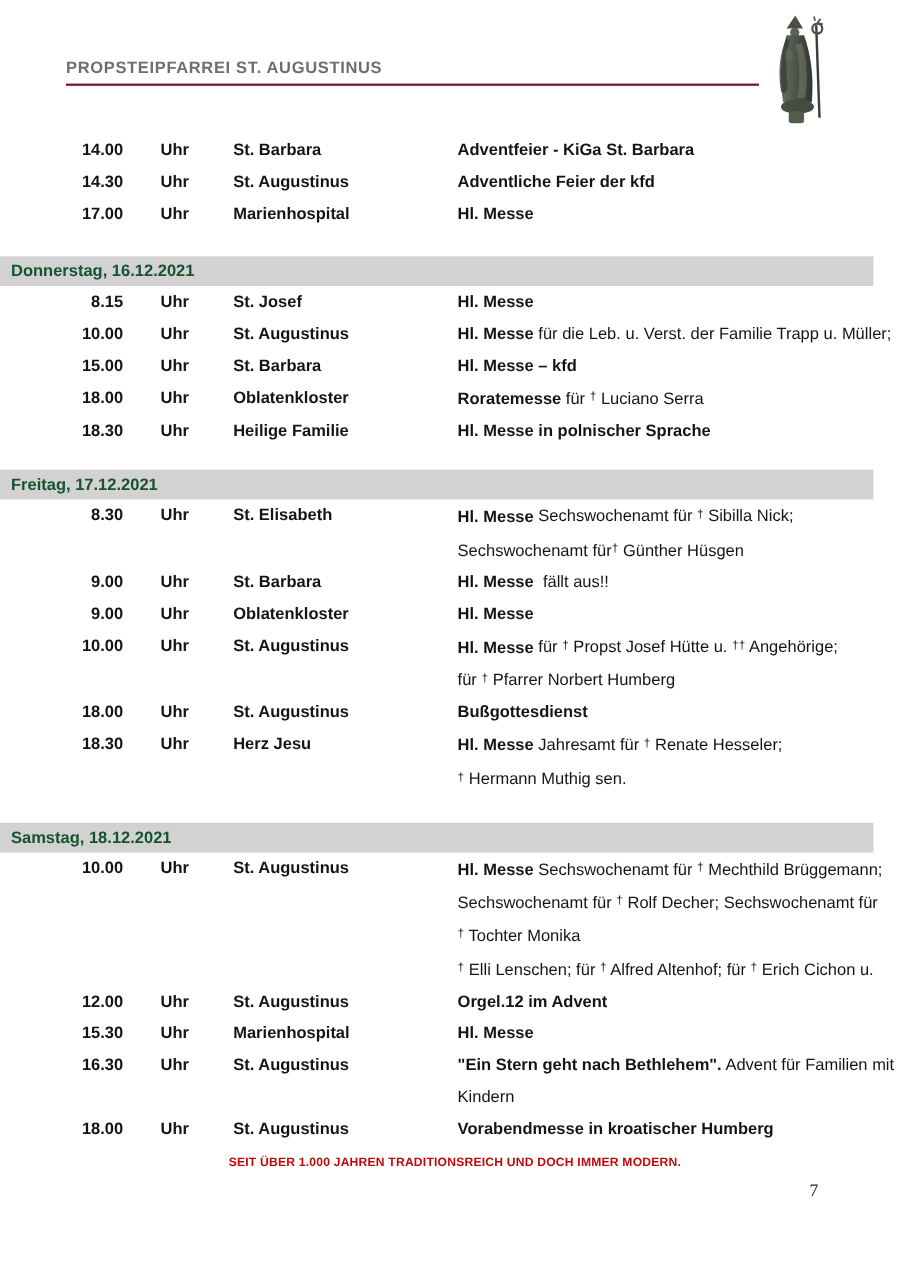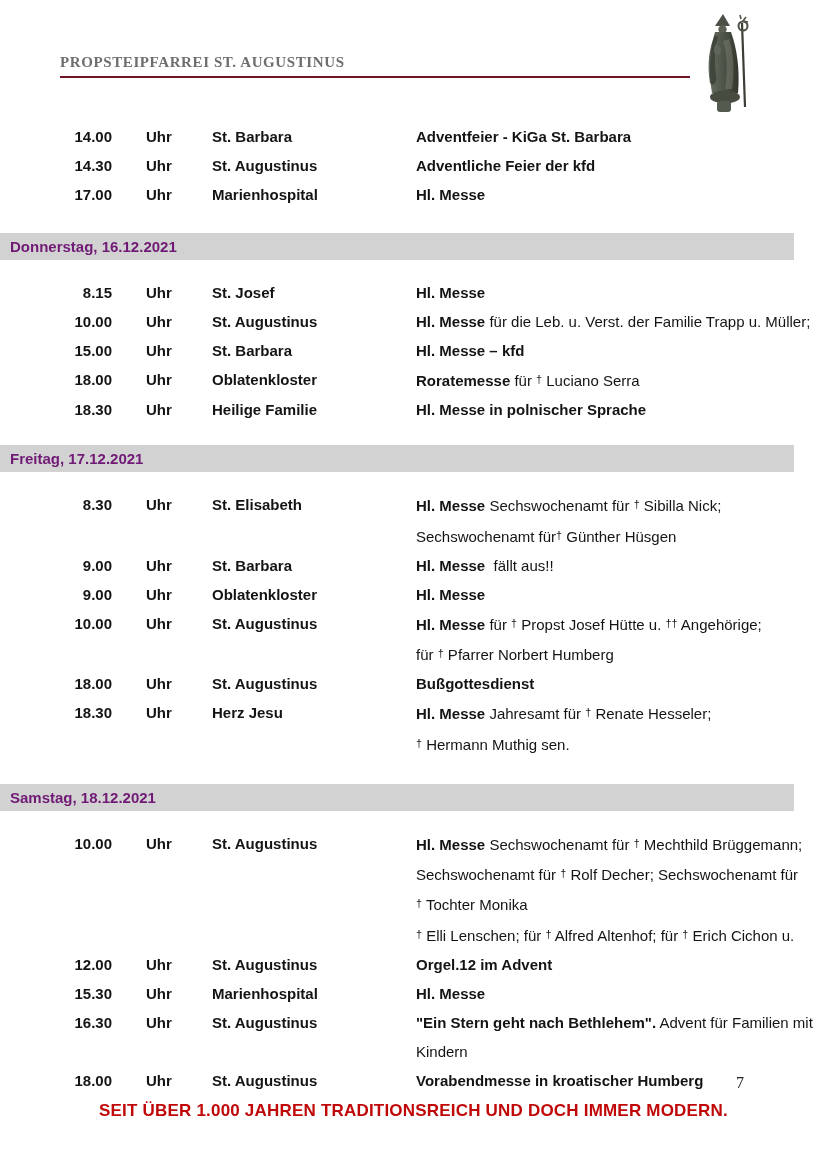--- a/index.html
+++ b/index.html
@@ -1,53 +1,53 @@
 <!DOCTYPE html>
 <html><head>
 <meta charset="utf-8">
 <style>
   html,body { margin:0; padding:0; background:#ffffff; }
   .page {
     position:relative; width:827px; height:1170px; background:#ffffff;
     font-family:"Liberation Sans", sans-serif; color:#141414; overflow:hidden;
   }
   
-  .header { padding-top:53px;font-family:Liberation Serif, serif; }
+  .header { padding-top:53px; }
   .title-rule {
     margin-left:60px; width:630px;
     border-bottom:2px solid #701325; padding-bottom:5px;
   }
   .title {
     font-size:15px; font-weight:bold; color:#6e6e6e; letter-spacing:0.6px;
   }
   .statue { position:absolute; top:13px; left:701px; }
   
   .schedule > .section:nth-child(1) { margin-top:44px; }
   .schedule > .section:nth-child(2) { margin-top:24px; }
   .schedule > .section:nth-child(3) { margin-top:21px; }
   .schedule > .section:nth-child(4) { margin-top:25px; }
   .band {
     width:794px; height:27px; line-height:27px; box-sizing:border-box;
     background:#d2d2d2; font-weight:bold; font-size:15px; padding-left:10px;
-    margin-bottom:18px; color:#701a75;
+    margin-bottom:0; color:#14532d;
   }
   .row {
     display:grid; grid-template-columns:112px 46px 177px 1fr;
     line-height:29px; font-size:15px;gap:27px;
   }
   .c-time { text-align:right; font-weight:bold; white-space:pre; }
   .c-uhr  { font-weight:bold; padding-left:7px; }
   .c-loc  { font-weight:bold; }
   .c-desc { white-space:pre-wrap; padding-right:10px; }
   .c-desc .b { font-weight:bold; }
   .dg { font-size:0.72em; vertical-align:0.3em; }
   
   .footer { margin-top:6px; width:827px; text-align:center; }
   .slogan {
-    display:inline-block; color:#c00808; font-weight:bold; font-size:17px;
+    display:inline-block; color:#c00808; font-weight:bold; font-size:11px;
     letter-spacing:0.2px;
   }
   .pagenum {
     position:absolute; left:736px; top:1074px;
     font-family:"Liberation Serif", serif; font-size:16px; color:#222;
   }
 </style>
 </head>
 <body>
 

